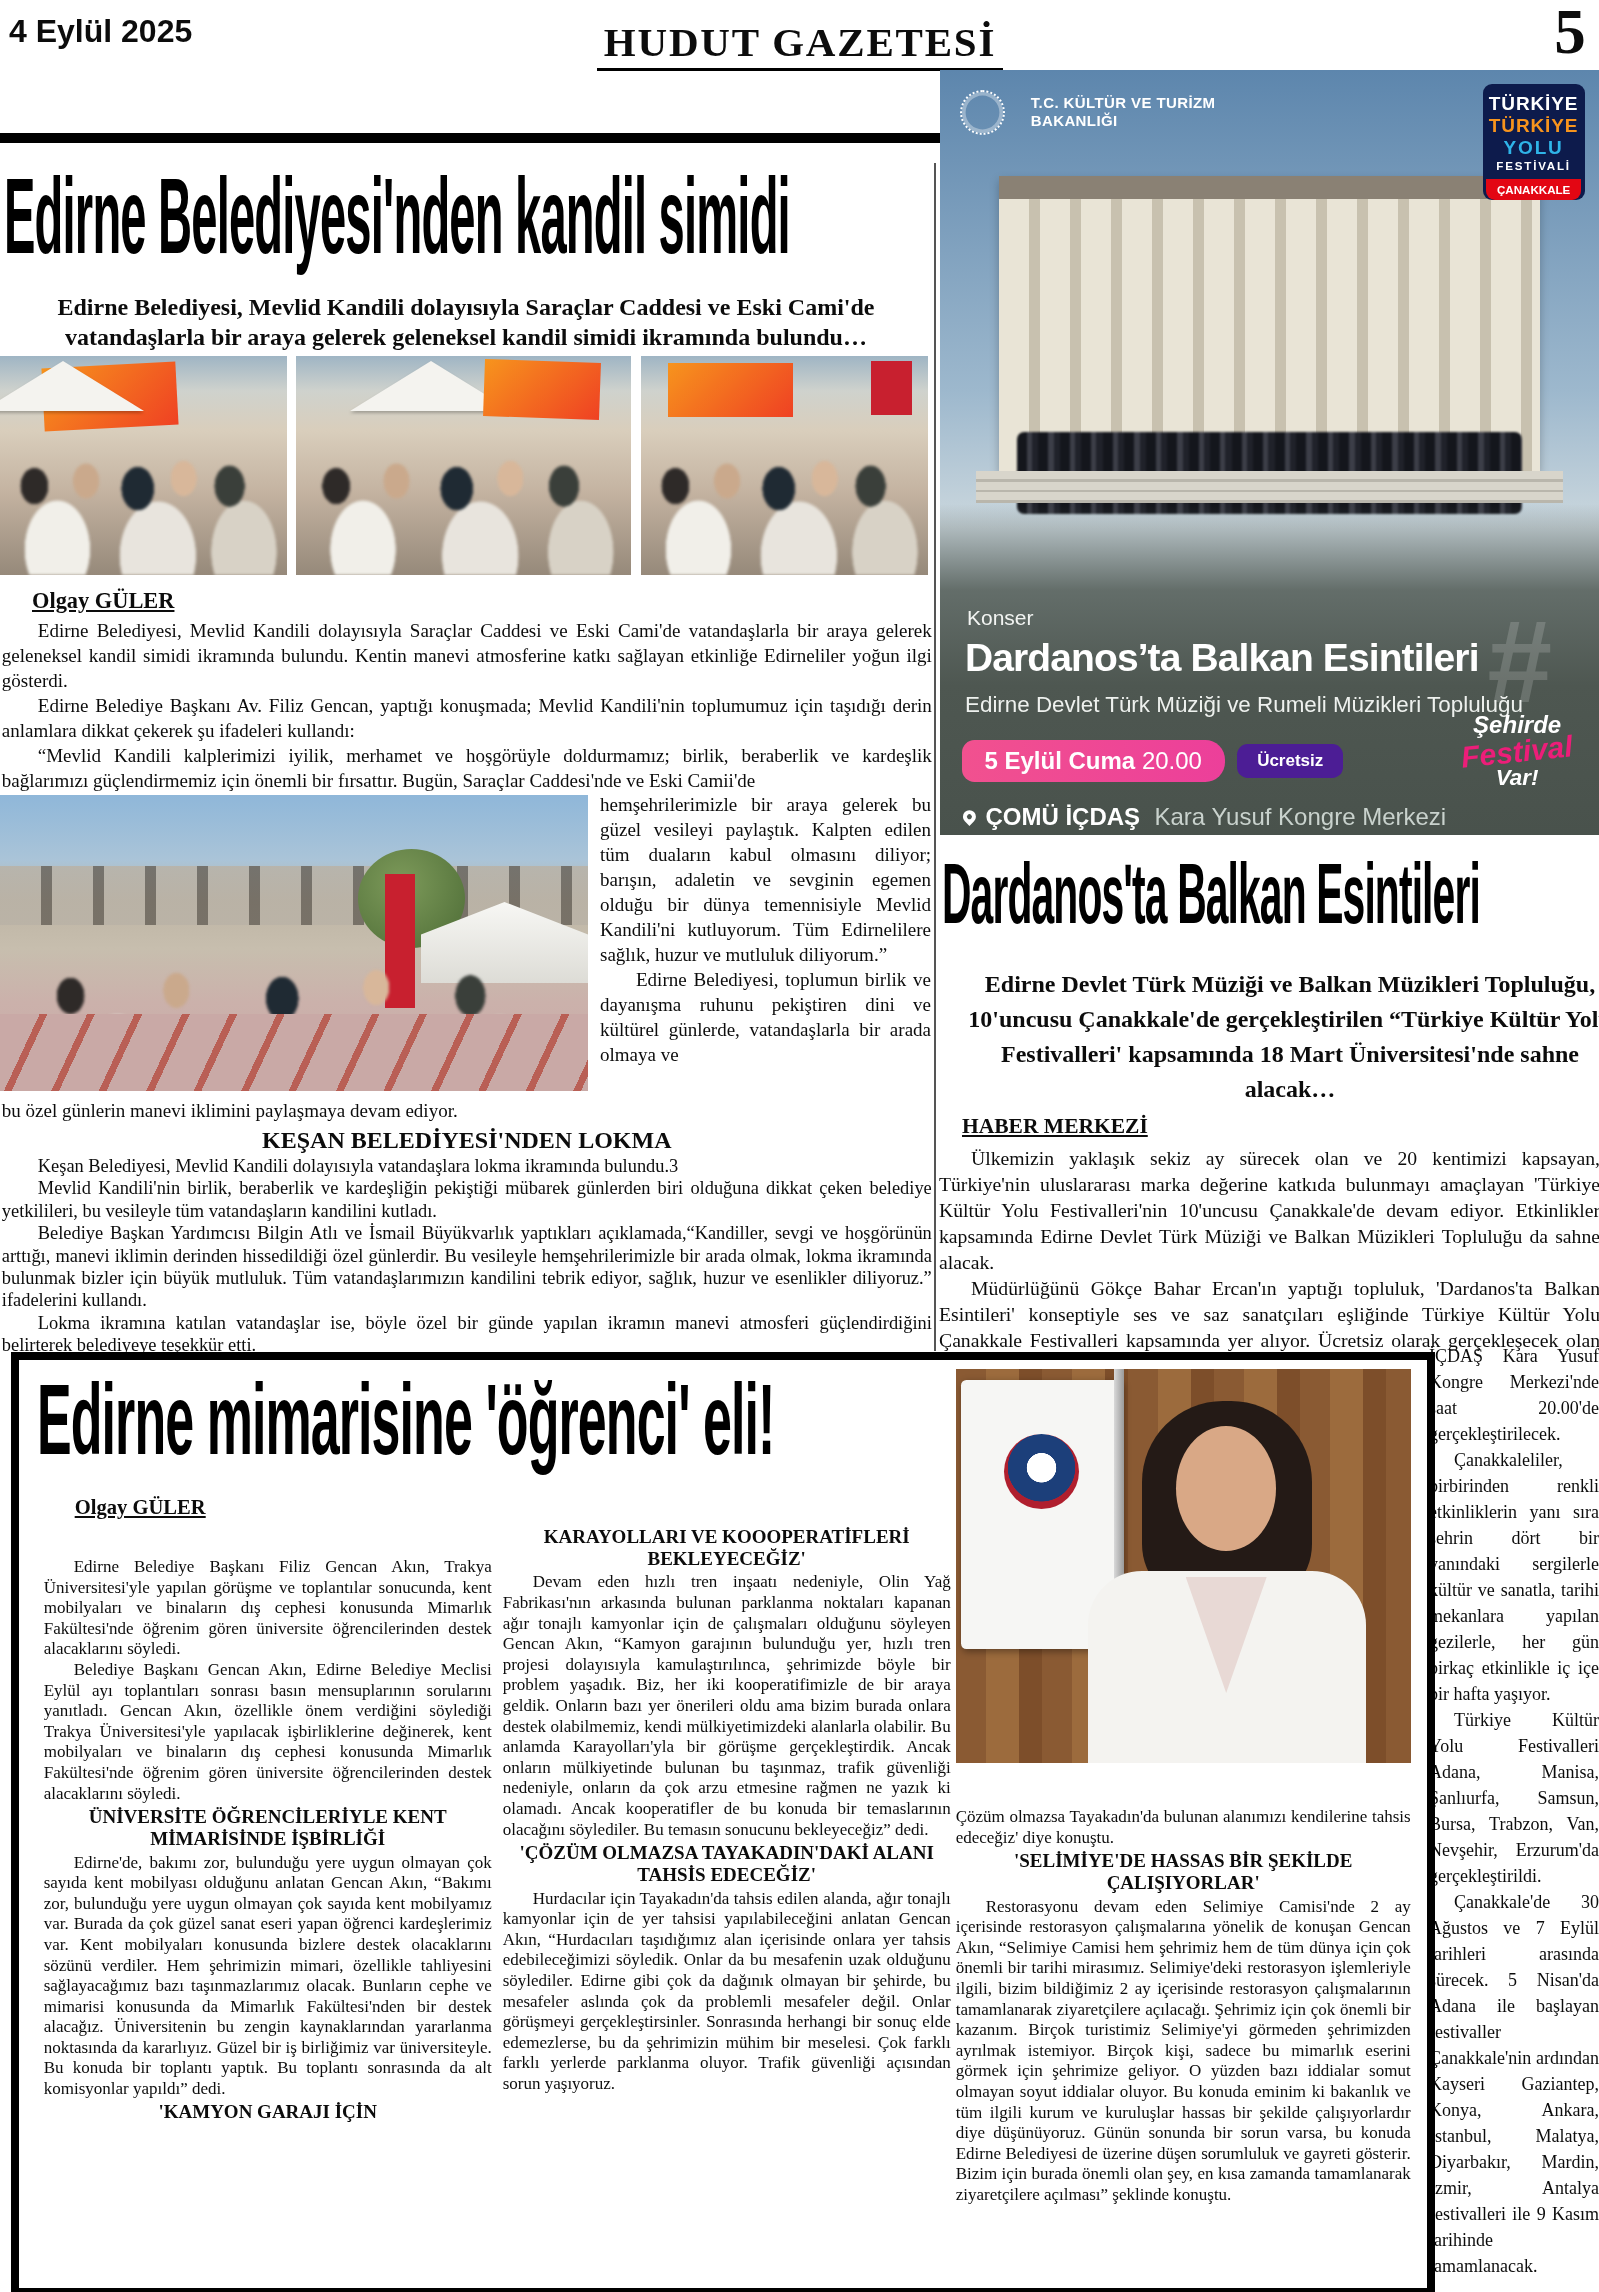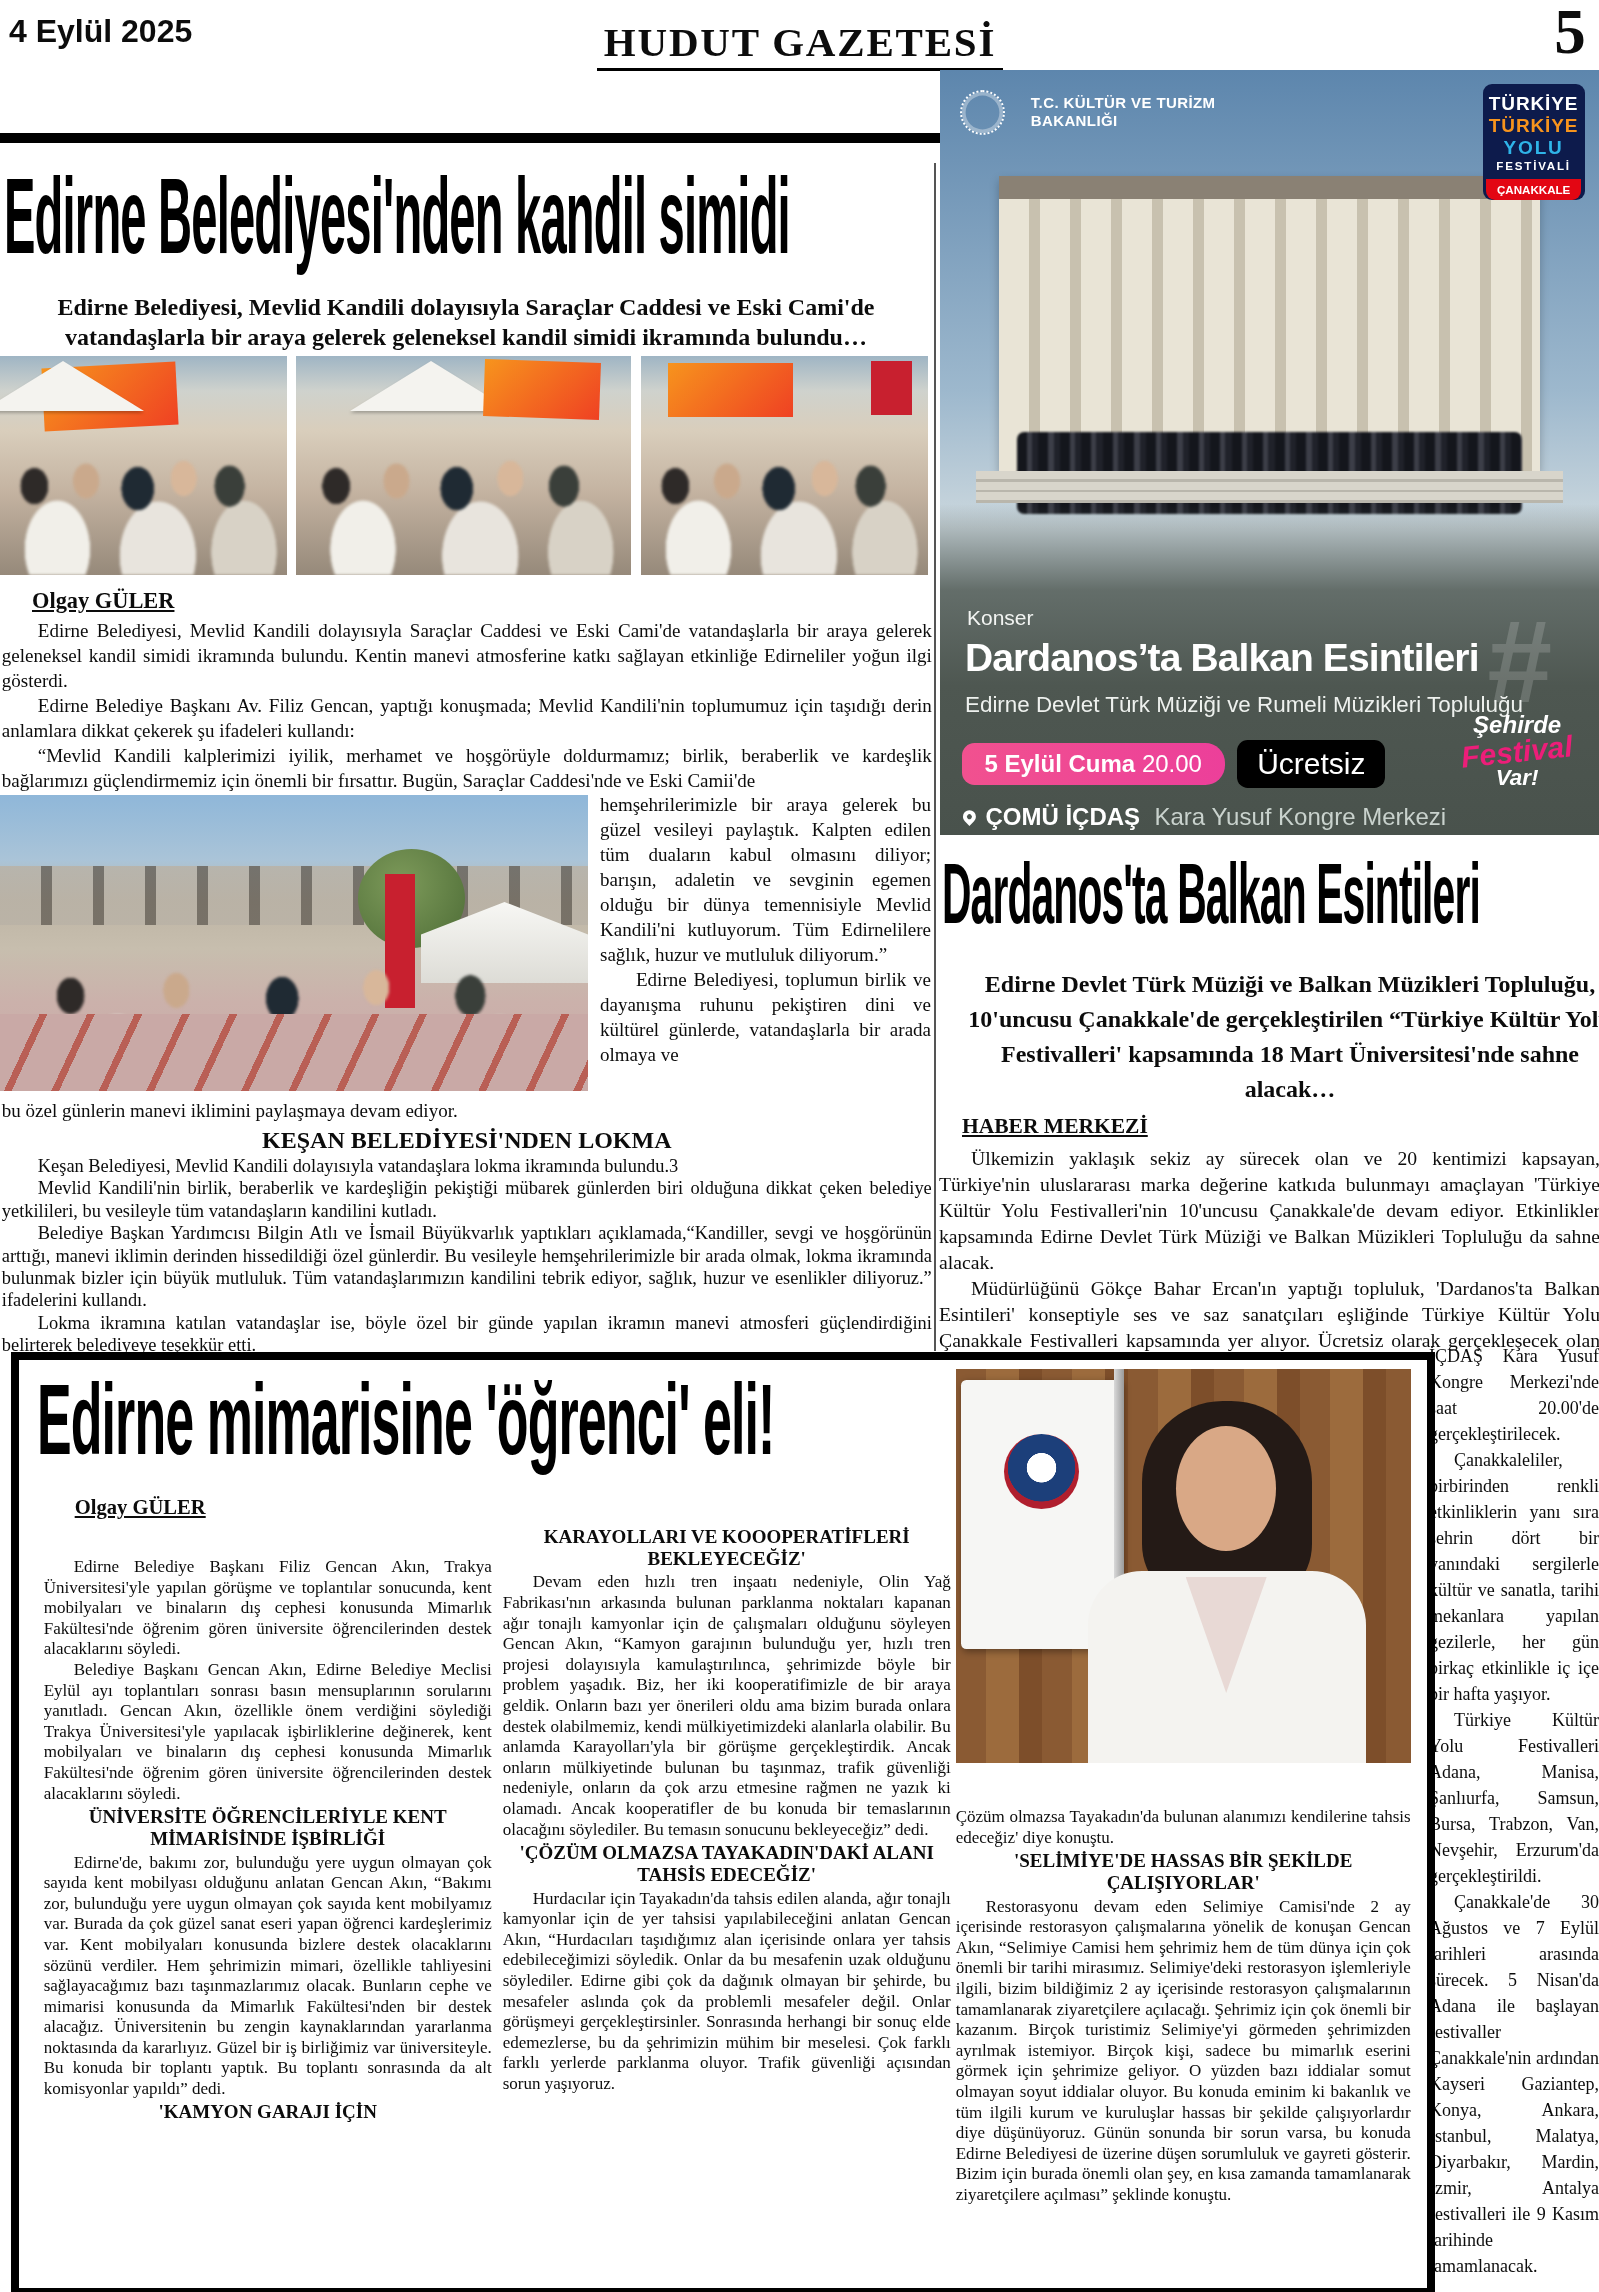--- a/index.html
+++ b/index.html
@@ -82,21 +82,21 @@
   .badge .b3{font-size:19px;font-weight:bold;color:#2fb4e8;letter-spacing:1.8px;}
   .badge .b4{font-size:11.6px;font-weight:bold;letter-spacing:1.8px;}
   .badge .b5{margin-top:7.2px;background:#e30613;border-radius:0 0 9px 9px;font-size:11.6px;font-weight:bold;padding:3.6px 0;}
   .konser{position:absolute;left:27px;top:536px;color:#f2f4f2;font-size:21px;}
   .ptitle{position:absolute;left:25px;top:566px;color:#fff;font-size:39px;font-weight:bold;letter-spacing:-0.9px;}
   .psub{position:absolute;left:25px;top:622px;color:#eef1ee;font-size:22.4px;}
   .pill-row{position:absolute;left:21.5px;top:670px;display:flex;gap:12.5px;align-items:center;}
   .pill-pink{background:linear-gradient(90deg,#f1518f,#ec3f9a);color:#fff;font-weight:bold;font-size:24px;
              padding:7.2px 23px;border-radius:12.5px 19.7px 19.7px 12.5px;}
   .pill-pink .t{font-weight:normal;}
-  .pill-navy{background:#000000;color:#fff;font-weight:normal;font-size:30px;padding:7.2px 19.7px;border-radius:10.7px;}
+  .pill-navy{background:#4c1d95;color:#fff;font-weight:bold;font-size:17px;padding:7.2px 19.7px;border-radius:10.7px;}
   .ploc{position:absolute;left:23px;top:733px;color:#fff;font-size:24px;display:flex;align-items:center;gap:9px;}
   .ploc .rest{color:#c9d2cd;font-weight:normal;margin-left:5.4px;}
   .pin{display:inline-block;width:13.4px;height:13.4px;background:#fff;border-radius:50% 50% 50% 0;
        transform:rotate(-45deg);position:relative;}
   .pin::after{content:"";position:absolute;left:4px;top:4px;width:5.4px;height:5.4px;border-radius:50%;background:#4e5751;}
   .sehirde{position:absolute;right:26px;top:643px;text-align:center;line-height:1;}
   .sehirde .s1{color:#fff;font-weight:bold;font-style:italic;font-size:24px;}
   .sehirde .s2{color:#ec1e79;font-weight:bold;font-style:italic;font-size:30px;transform:rotate(-6deg);display:inline-block;}
   .sehirde .s3{color:#fff;font-weight:bold;font-style:italic;font-size:22.4px;}
 

